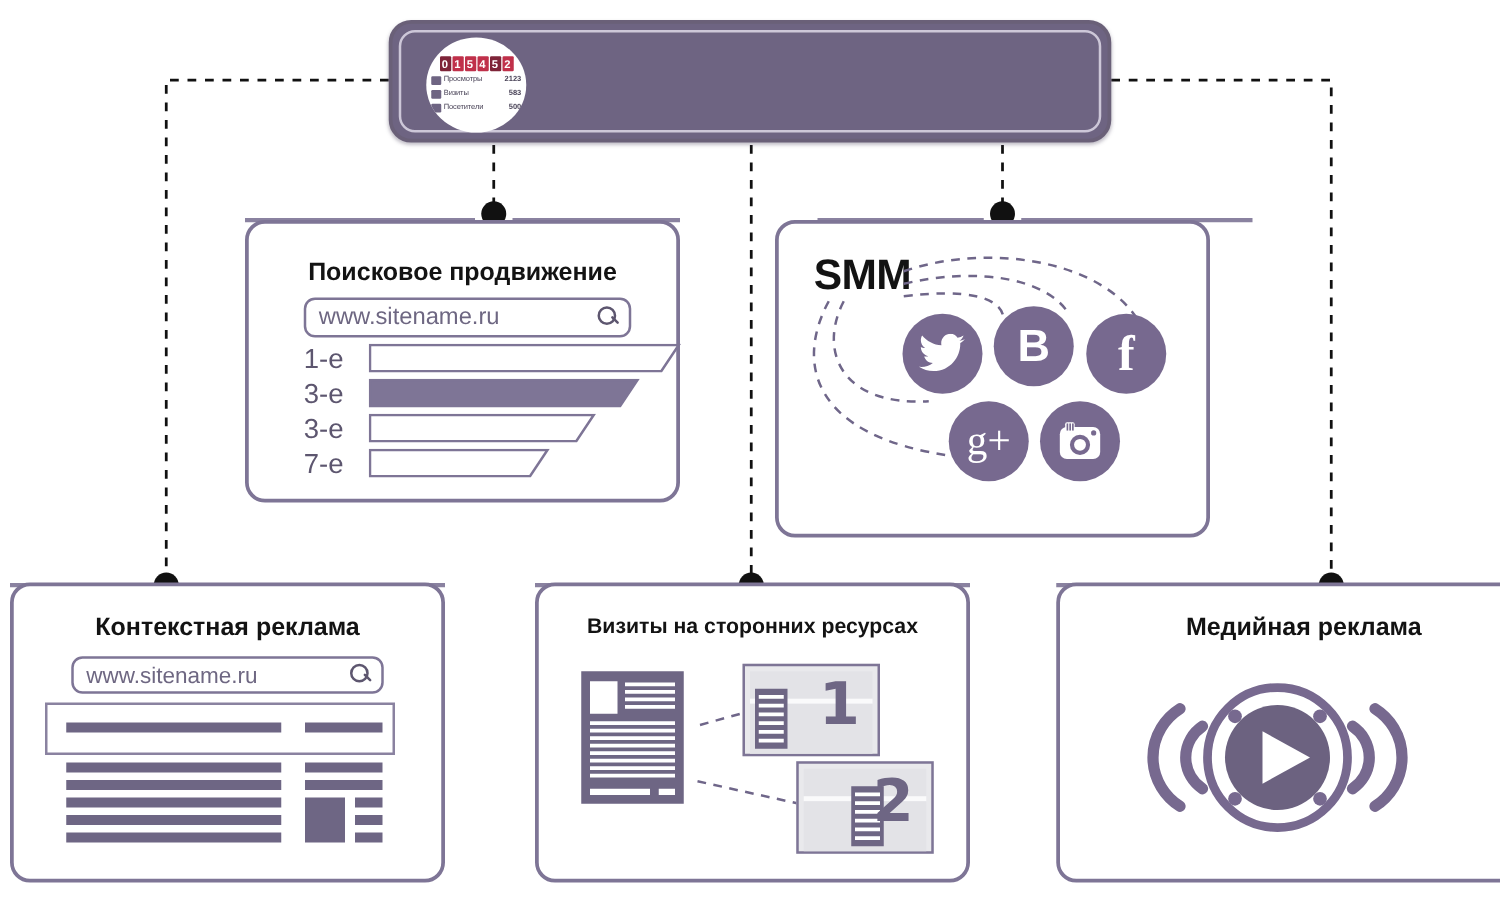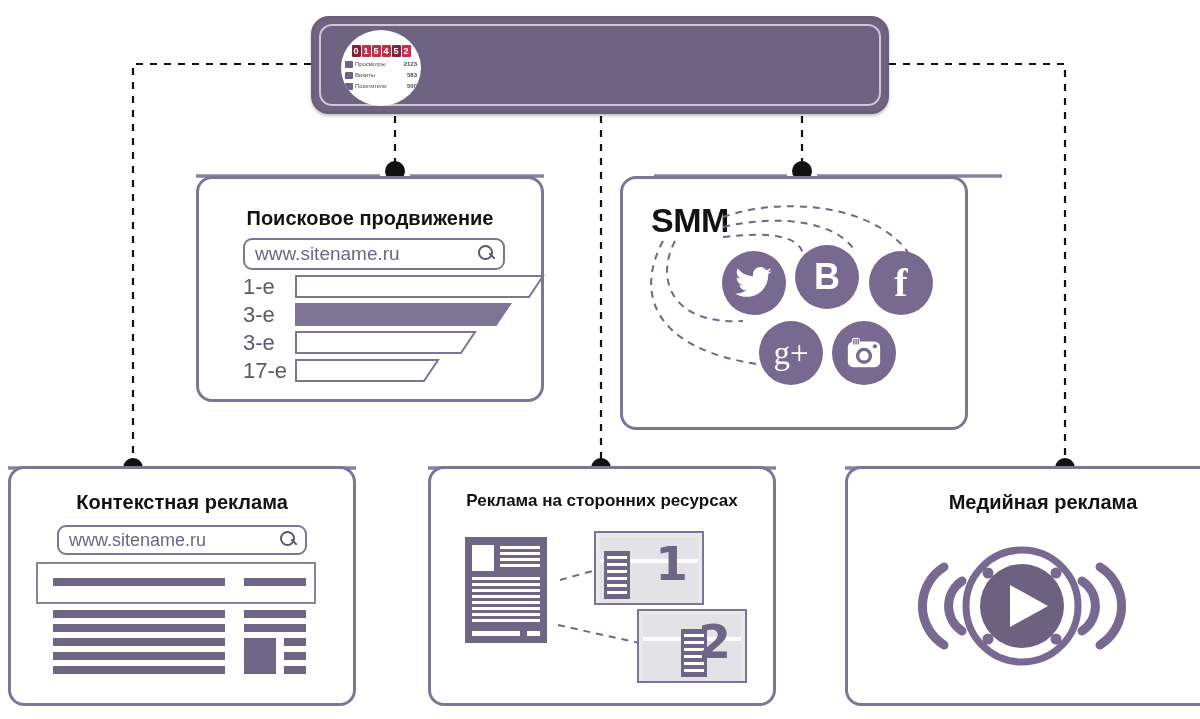--- a/index.html
+++ b/index.html
@@ -254,21 +254,21 @@
     </div>
     <div class="frow" style="top:56px;">
       <div class="flabel">3-е</div>
       <div class="fbar">
         <svg width="250" height="23">
             <polygon points="1,1 180,1 166,22 1,22" fill="#ffffff" stroke="#7e7596" stroke-width="2"></polygon>
           </svg>
       </div>
     </div>
     <div class="frow" style="top:84px;">
-      <div class="flabel">17-е</div>
+      <div class="flabel">7-е</div>
       <div class="fbar">
         <svg width="250" height="23">
             <polygon points="1,1 143,1 129,22 1,22" fill="#ffffff" stroke="#7e7596" stroke-width="2"></polygon>
           </svg>
       </div>
     </div>
   </div>
 
   <div class="panel p-smm">
     <div class="smm-title">SMM</div>
@@ -331,21 +331,21 @@
     <div class="bar" style="left:53px;top:666px;width:172px;height:8px;"></div>
     <div class="bar" style="left:244px;top:610px;width:62px;height:8px;"></div>
     <div class="bar" style="left:244px;top:624px;width:62px;height:8px;"></div>
     <div class="bar" style="left:244px;top:638px;width:32px;height:36px;"></div>
     <div class="bar" style="left:284px;top:638px;width:22px;height:8px;"></div>
     <div class="bar" style="left:284px;top:652px;width:22px;height:8px;"></div>
     <div class="bar" style="left:284px;top:666px;width:22px;height:8px;"></div>
   </div>
 
   <div class="panel p-third">
-    <div class="panel-title">Реклама на сторонних ресурсах</div>
+    <div class="panel-title">Визиты на сторонних ресурсах</div>
   </div>
 
   <svg class="layer" width="1200" height="719">
     <g stroke="#6f6689" stroke-width="2" fill="none" stroke-dasharray="7,6">
       <path d="M560 580 L596 570"></path>
       <path d="M558 625 L662 648"></path>
     </g>
   </svg>
 
   <div class="news">

